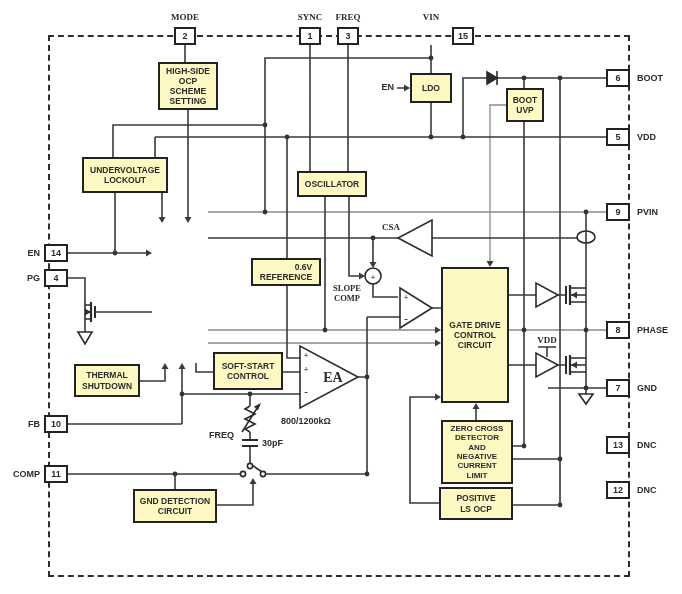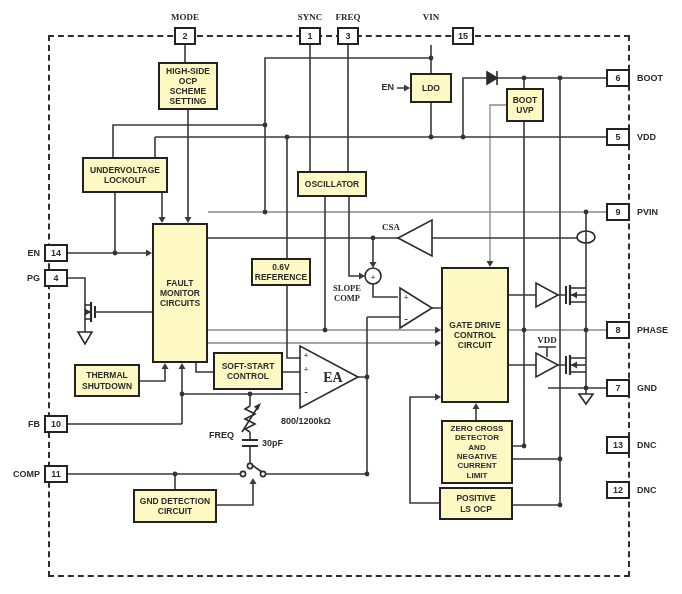--- a/index.html
+++ b/index.html
@@ -147,24 +147,21 @@
   <div class="blk" style="left:158px;top:62px;width:60px;height:48px;">HIGH-SIDE
 OCP
 SCHEME
 SETTING</div>
   <div class="blk" style="left:82px;top:157px;width:86px;height:36px;">UNDERVOLTAGE
 LOCKOUT</div>
   <div class="blk" style="left:297px;top:171px;width:70px;height:26px;">OSCILLATOR</div>
   <div class="blk" style="left:410px;top:73px;width:42px;height:30px;">LDO</div>
   <div class="blk" style="left:506px;top:88px;width:38px;height:34px;">BOOT
 UVP</div>
-  <div class="blk" style="left:152px;top:223px;width:56px;height:140px;">FAULT
-MONITOR
-CIRCUITS</div>
-  <div class="blk" style="left:251px;top:258px;width:60px;height:28px;">0.6V
+  <div class="blk" style="left:251px;top:258px;width:70px;height:28px;text-align:right;">0.6V
 REFERENCE</div>
   <div class="blk" style="left:213px;top:352px;width:70px;height:38px;">SOFT-START
 CONTROL</div>
   <div class="blk" style="left:74px;top:364px;width:66px;height:33px;">THERMAL
 SHUTDOWN</div>
   <div class="blk" style="left:441px;top:267px;width:68px;height:136px;">GATE DRIVE
 CONTROL
 CIRCUIT</div>
   <div class="blk" style="left:441px;top:420px;width:72px;height:64px;font-size:8px;">ZERO CROSS
 DETECTOR

